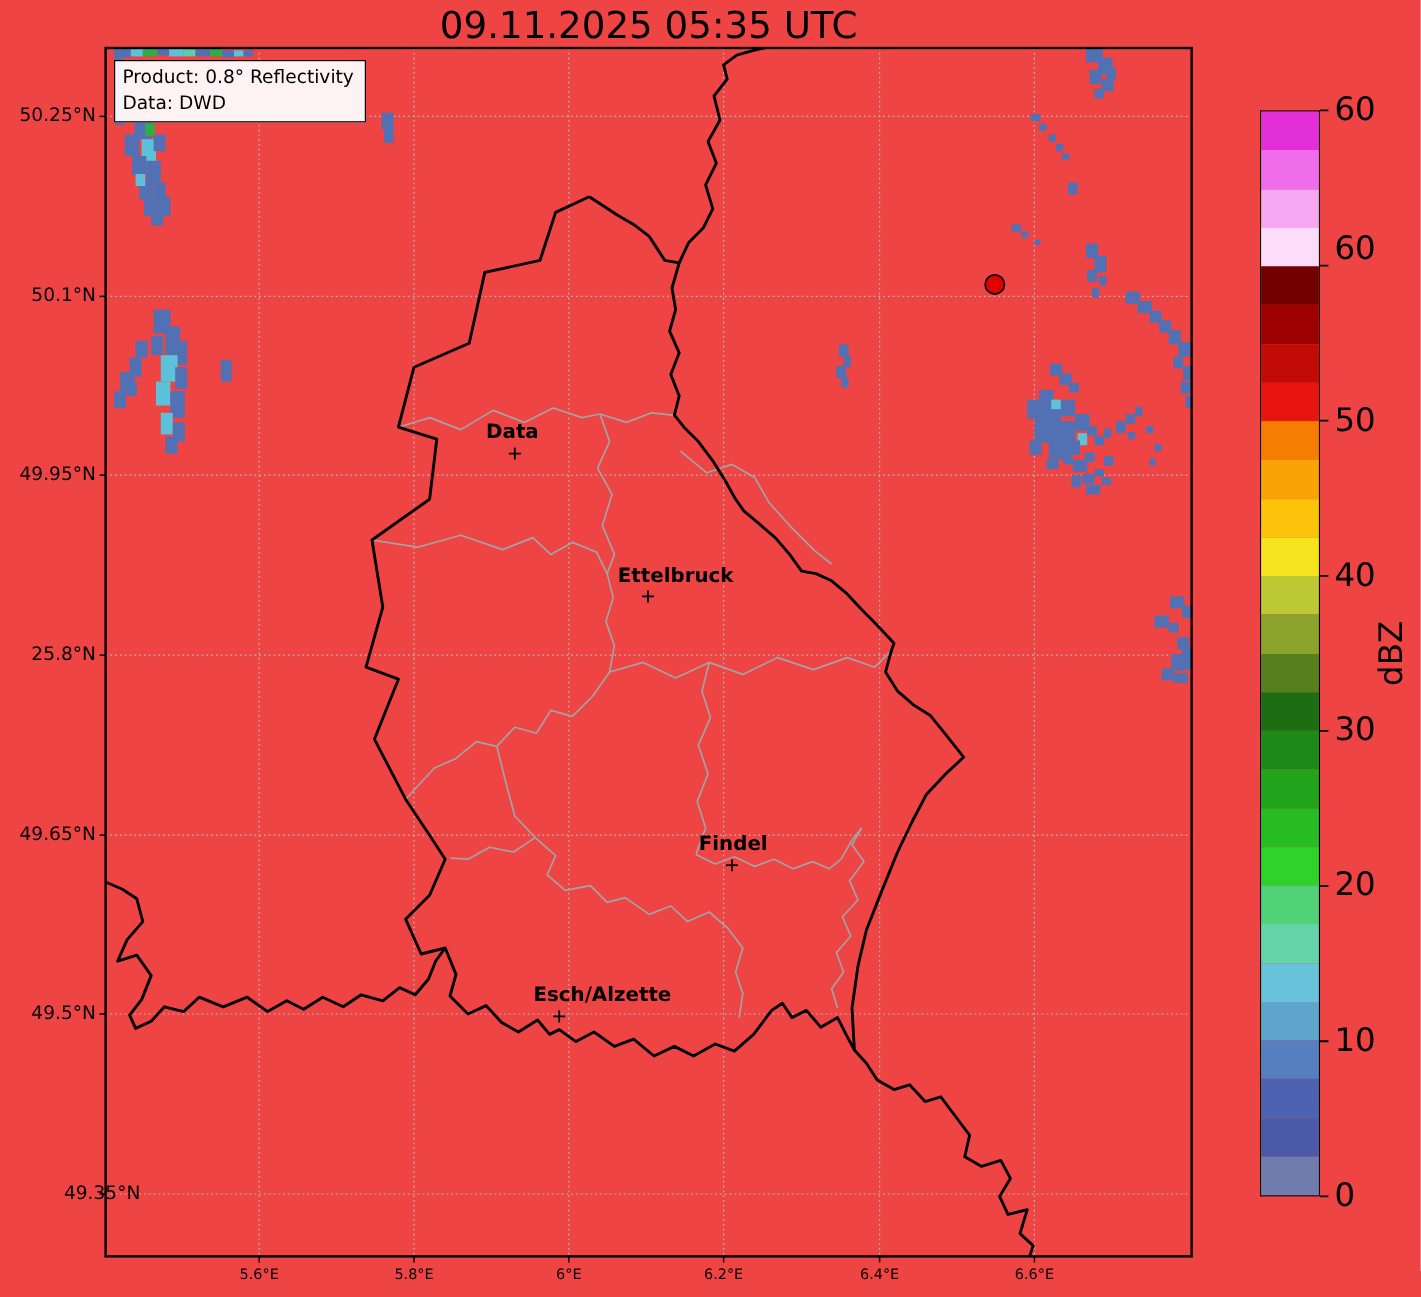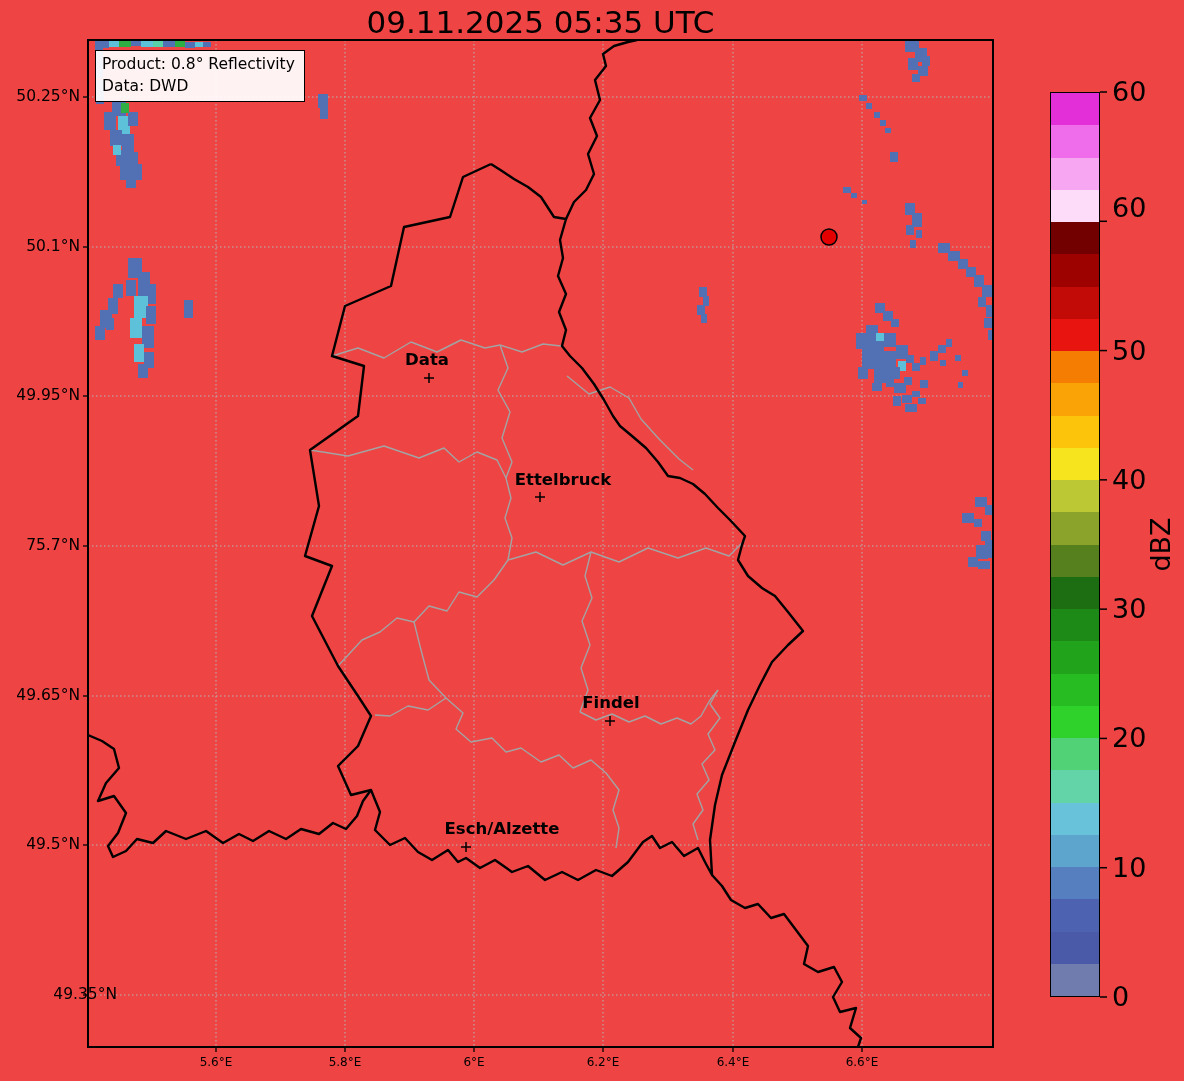--- a/index.html
+++ b/index.html
@@ -230,21 +230,21 @@
       <div class="xtick-label" style="left: 345px; top: 1055px;">5.8°E</div>
       <div class="xtick-label" style="left: 474px; top: 1055px;">6°E</div>
       <div class="xtick-label" style="left: 603px; top: 1055px;">6.2°E</div>
       <div class="xtick-label" style="left: 733px; top: 1055px;">6.4°E</div>
       <div class="xtick-label" style="left: 862px; top: 1055px;">6.6°E</div>
     </div>
   <div id="ytick-labels">
       <div class="ytick-label" style="top: 87px;">50.25°N</div>
       <div class="ytick-label" style="top: 237px;">50.1°N</div>
       <div class="ytick-label" style="top: 386px;">49.95°N</div>
-      <div class="ytick-label" style="top: 536px;">75.7°N</div>
+      <div class="ytick-label" style="top: 536px;">25.8°N</div>
       <div class="ytick-label" style="top: 686px;">49.65°N</div>
       <div class="ytick-label" style="top: 835px;">49.5°N</div>
       <div class="ytick-label" style="top: 985px; margin-left: 37px;">49.35°N</div>
     </div>
   <div id="city-labels">
       <div class="city-label" style="left: 427px; top: 350px;">Data</div>
       <div class="city-label" style="left: 563px; top: 470px;">Ettelbruck</div>
       <div class="city-label" style="left: 611px; top: 693px;">Findel</div>
       <div class="city-label" style="left: 502px; top: 819px;">Esch/Alzette</div>
     </div>

